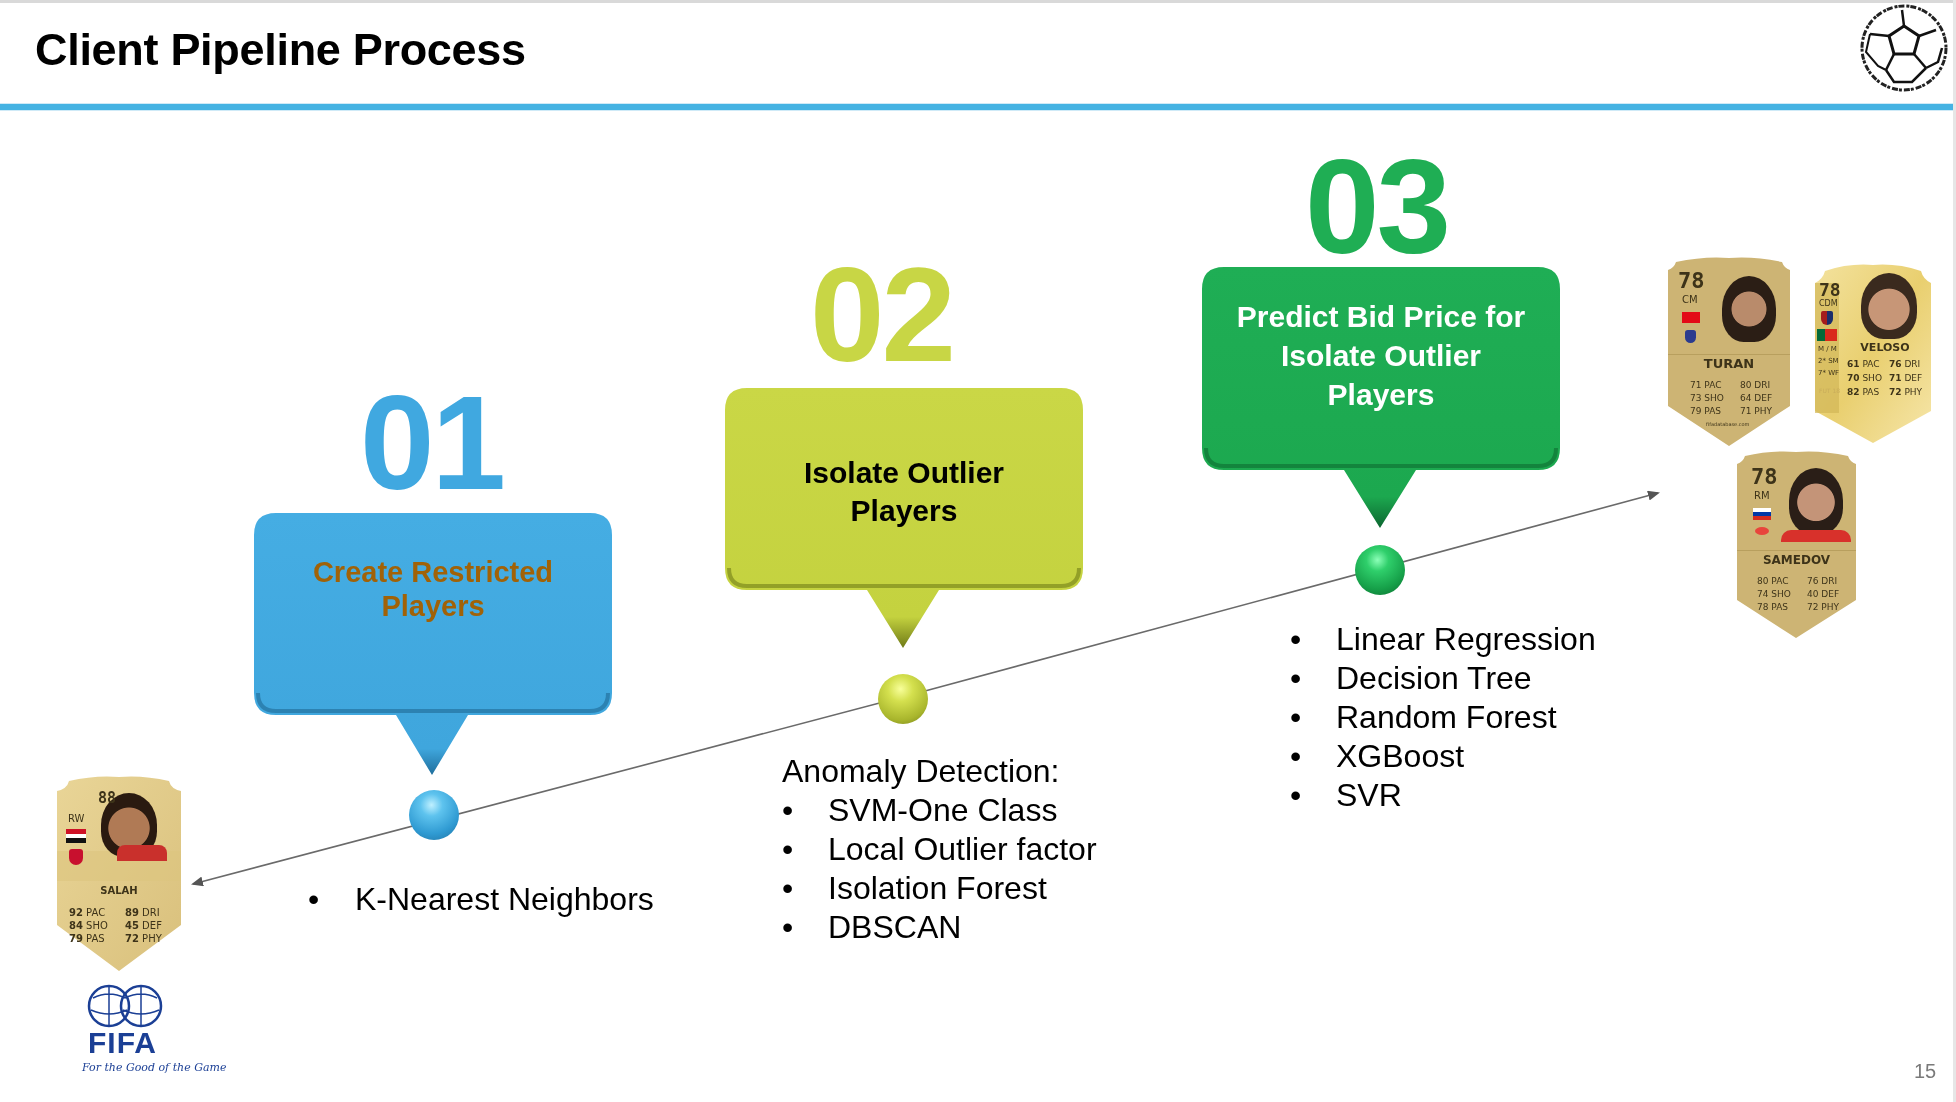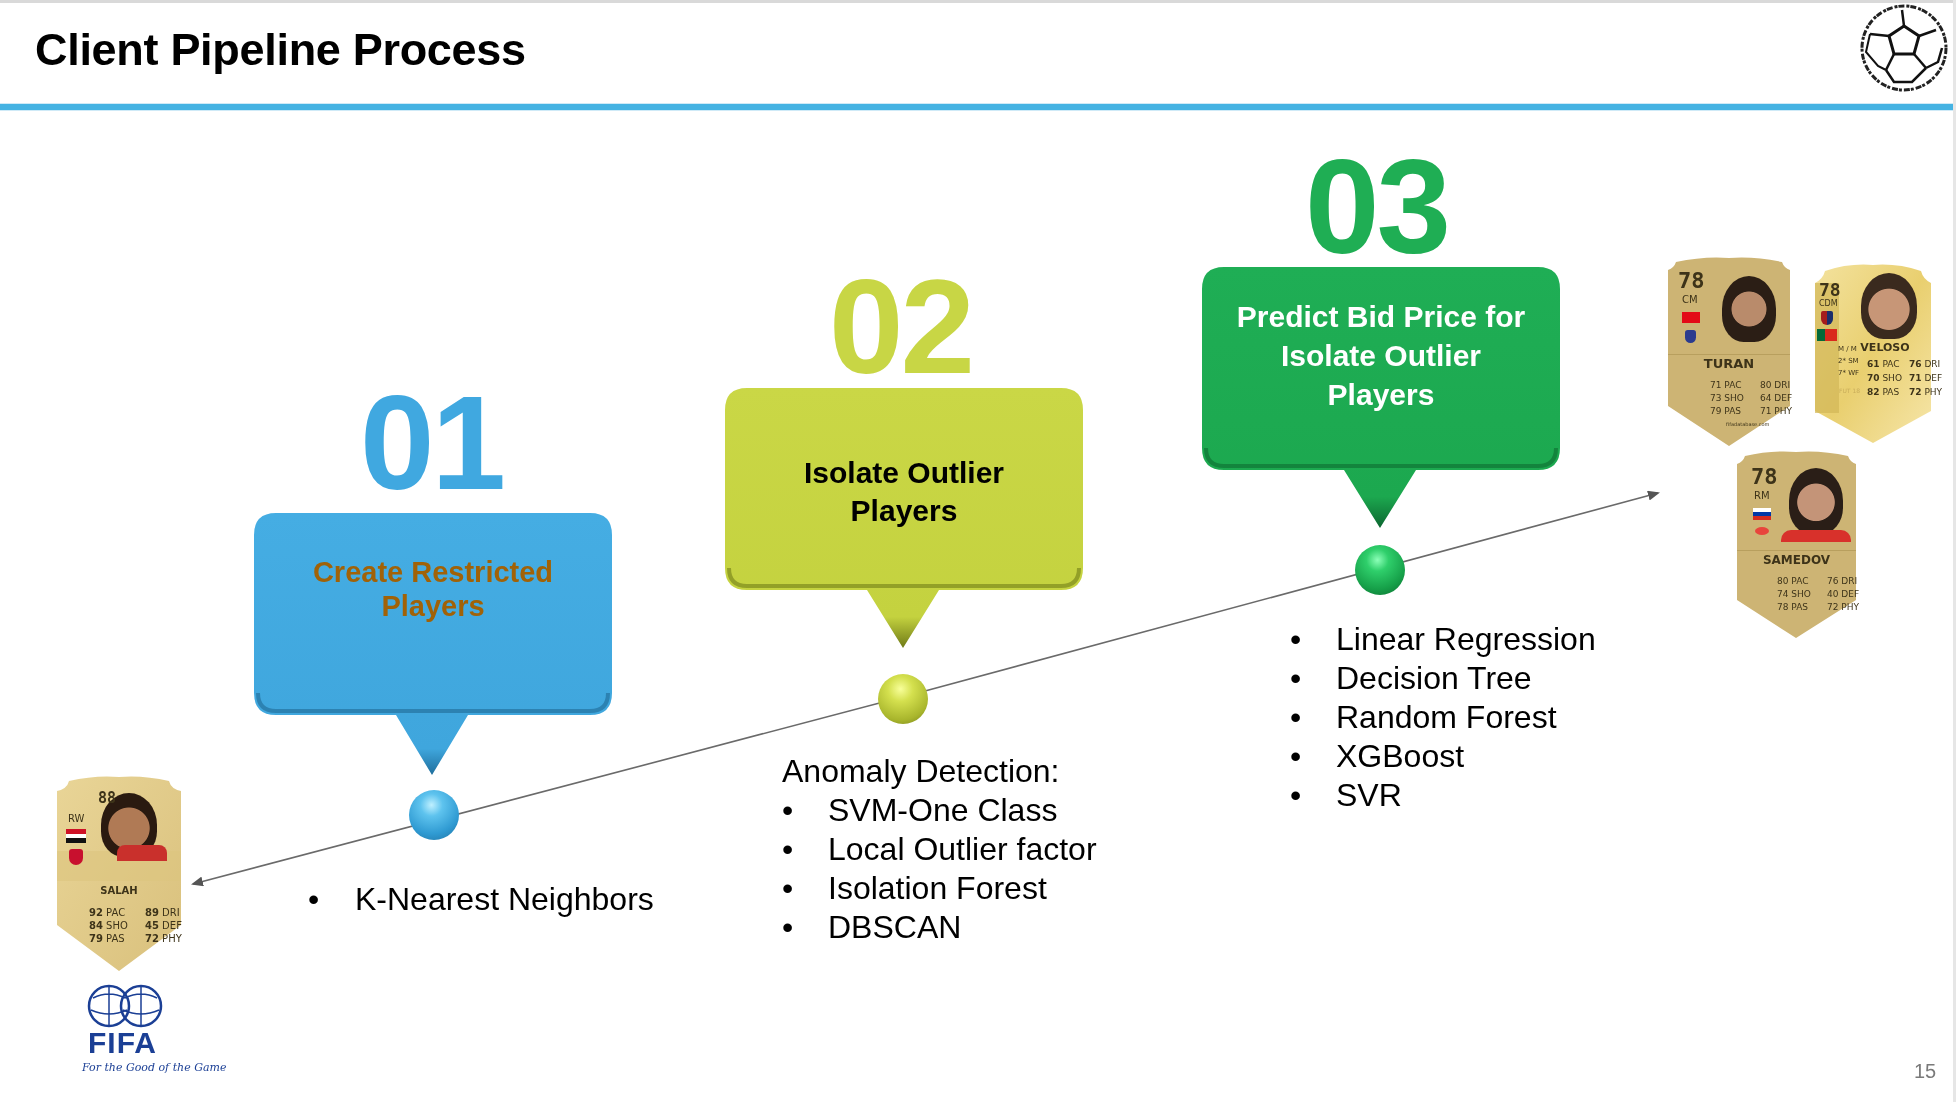--- a/index.html
+++ b/index.html
@@ -8,21 +8,21 @@
   .topbar { position:absolute; left:0; top:0; width:1956px; height:3px; background:#d9d9d9; }
   .rborder { position:absolute; right:0; top:0; width:3px; height:1102px; background:#e6e6e6; }
   .title { position:absolute; left:35px; top:24px; font-size:45px; font-weight:bold; color:#000;
            letter-spacing:-0.3px; }
   .hline { position:absolute; left:0; top:104px; width:1953px; height:6px; background:#45b3e3;
            box-shadow:0 -1px 0 #cfeaf7, 0 1px 0 #cfeaf7; }
   .ball-logo { position:absolute; left:1856px; top:4px; width:96px; height:96px; }
 
   .num { position:absolute; font-weight:bold; font-size:134px; line-height:1; letter-spacing:-3px; }
   .num.n1 { left:360px; top:376px; color:#40a8e0; }
-  .num.n2 { left:810px; top:260px; color:#c8d645;margin-left:19px; }
+  .num.n2 { left:810px; top:248px; color:#c8d645; }
   .num.n3 { left:1305px; top:140px; color:#1fae54; }
 
   .bubble { position:absolute; width:358px; }
   .bubble svg { position:absolute; left:0; top:0; overflow:visible; }
   .bubble .txt { position:absolute; left:0; width:358px; text-align:center; font-weight:bold;
                  font-size:30px; line-height:38px; }
   .b1 { left:254px; top:513px; height:262px; }
   .b1 .txt { top:42px; color:#a16207; font-size:29px; line-height:34px; }
   .b2 { left:725px; top:388px; height:260px; }
   .b2 .txt { top:66px; color:#000000; }
@@ -45,21 +45,21 @@
   .l2 .head { white-space:nowrap; }
   .l2 .row { padding-left:46px; }
   .l3 { left:1290px; top:620px; }
   .l3 .row { padding-left:46px; }
 
   .card { position:absolute;text-decoration:underline; }
   .card svg { position:absolute; left:0; top:0; }
   .card .rating { position:absolute; font-family:"DejaVu Sans Mono", monospace; color:#3d3319; font-weight:bold; }
   .card .pos { position:absolute; font-family:"DejaVu Sans", sans-serif; color:#3d3319; }
   .card .name { position:absolute; width:100%; text-align:center; font-family:"DejaVu Sans", sans-serif; font-weight:bold; color:#3d3319; }
-  .card .stat { position:absolute; font-family:"DejaVu Sans", sans-serif; color:#3d3319; white-space:nowrap;margin-left:20px; }
+  .card .stat { position:absolute; font-family:"DejaVu Sans", sans-serif; color:#3d3319; white-space:nowrap; }
   .card .face { position:absolute; border-radius:50% 50% 40% 40%; }
   .card .flag { position:absolute; }
 
   .fifa { position:absolute; left:60px; top:984px; width:130px; height:92px; }
   .fifa .word { position:absolute; left:28px; top:42px; font-size:30px; font-weight:bold; color:#1b3f95; letter-spacing:1px; }
   .fifa .tag { position:absolute; left:2px; top:77px; font-family:"DejaVu Serif", serif; font-style:italic; font-size:11px; color:#1b3f95; white-space:nowrap;margin-left:20px; }
 
   .pagenum { position:absolute; left:1914px; top:1060px; font-size:20px; color:#7a7a7a; }
 </style>
 </head>

